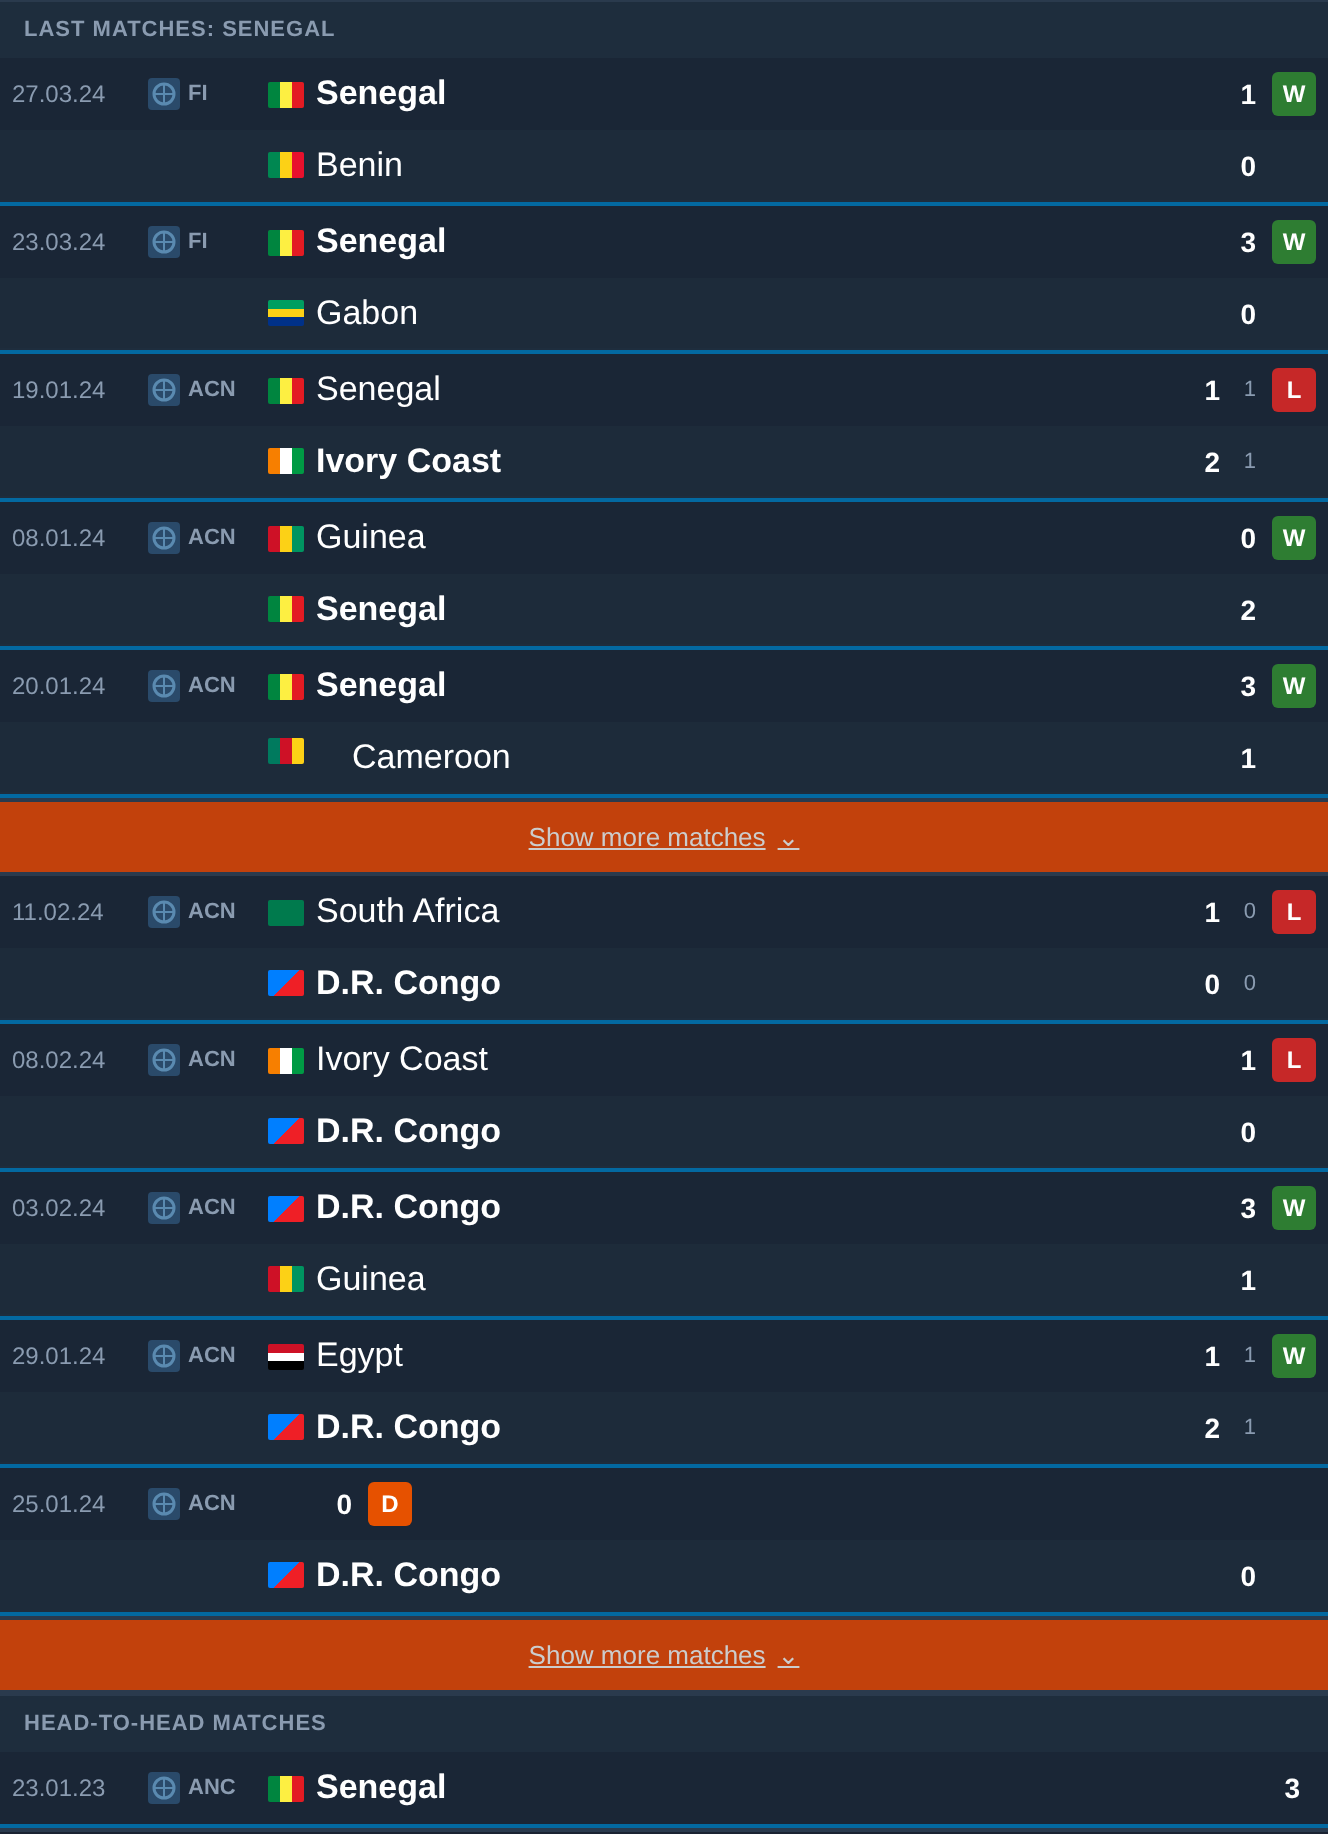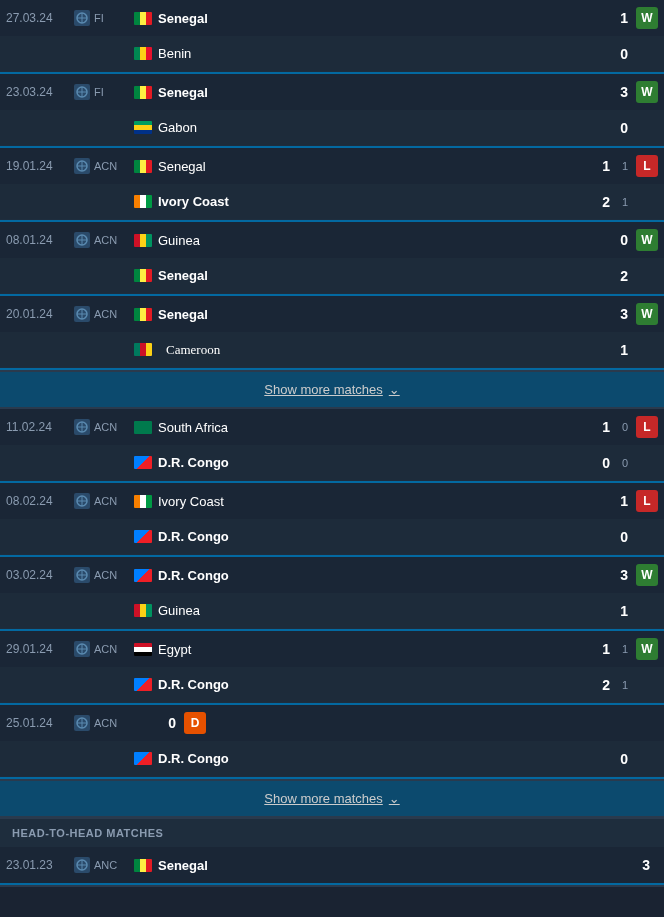--- a/index.html
+++ b/index.html
@@ -55,32 +55,32 @@
       background: #3a5a7a;
       border-radius: 2px;
       display: flex;
       align-items: center;
       justify-content: center;
       font-size: 8px;
     }
     .comp-label {
       color: #8a9bb0;
       font-size: 11px;
-      font-weight: normal;
+      font-weight: bold;
     }
     .flag {
       width: 18px;
       height: 13px;
       border-radius: 1px;
       flex-shrink: 0;
       display: flex;
       overflow: hidden;
     }
     .team-name {
-      font-size: 13px;
+      font-size: 17px;
     }
     .team-name.bold {
       font-weight: bold;
     }
     .score-main {
       font-size: 14px;
       font-weight: bold;
       min-width: 14px;
       text-align: right;
     }
@@ -102,21 +102,21 @@
       flex-shrink: 0;
     }
     .badge-w { background: #2e7d32; }
     .badge-l { background: #c62828; }
     .badge-d { background: #e65100; }
     .show-more {
       display: flex;
       align-items: center;
       justify-content: center;
       padding: 10px;
-      background: #0c4a6e;
+      background: #c2410c;
       cursor: pointer;
       gap: 6px;
       border-bottom: 2px solid #2a3a4d;
       text-align: center;
     }
     .show-more span {
       color: #ccc;
       font-size: 13px;
       text-decoration: underline;
     }
@@ -141,20 +141,21 @@
       border-bottom: 2px solid #0369a1;
     }
     .match-pair .match-row:first-child {
       border-bottom: none;
     }
   </style>
 </head>
 <body>
 
 <div id="app">
+    <div class="section-header">LAST MATCHES: SENEGAL</div>
     <div class="match-group">
       <div class="match-pair">
         <div class="match-row">
           <div class="date-col">27.03.24</div>
           <div class="comp-col">
             <div class="comp-icon" style="background: rgb(42, 74, 106);">
               <svg width="12" height="12" viewBox="0 0 12 12">
                 <circle cx="6" cy="6" r="5" fill="none" stroke="#5a8ab0" stroke-width="1.5"></circle>
                 <line x1="6" y1="1" x2="6" y2="11" stroke="#5a8ab0" stroke-width="1"></line>
                 <line x1="1" y1="6" x2="11" y2="6" stroke="#5a8ab0" stroke-width="1"></line>
@@ -314,21 +315,21 @@
           </div>
           <div style="display: flex; align-items: center; gap: 6px; min-width: 50px; justify-content: flex-end; padding-right: 8px;">
             <span class="score-main">3</span>
           </div>
           <div>
             <div class="result-badge badge-w">W</div>
           </div>
         </div>
         <div class="match-row">
           <div style="width: 128px; flex-shrink: 0;"></div>
-          <div style="flex: 1 1 0%; display: flex; align-items: center; gap: 14px; font-family: Liberation Serif, serif;">
+          <div style="flex: 1 1 0%; display: flex; align-items: flex-start; gap: 24px;">
             <div class="flag flag-cameroon"></div>
             <span class="team-name">Cameroon</span>
           </div>
           <div style="display: flex; align-items: center; gap: 6px; min-width: 50px; justify-content: flex-end; padding-right: 8px;">
             <span class="score-main">1</span>
           </div>
           <div style="width: 22px;"></div>
         </div>
       </div>
     </div>

